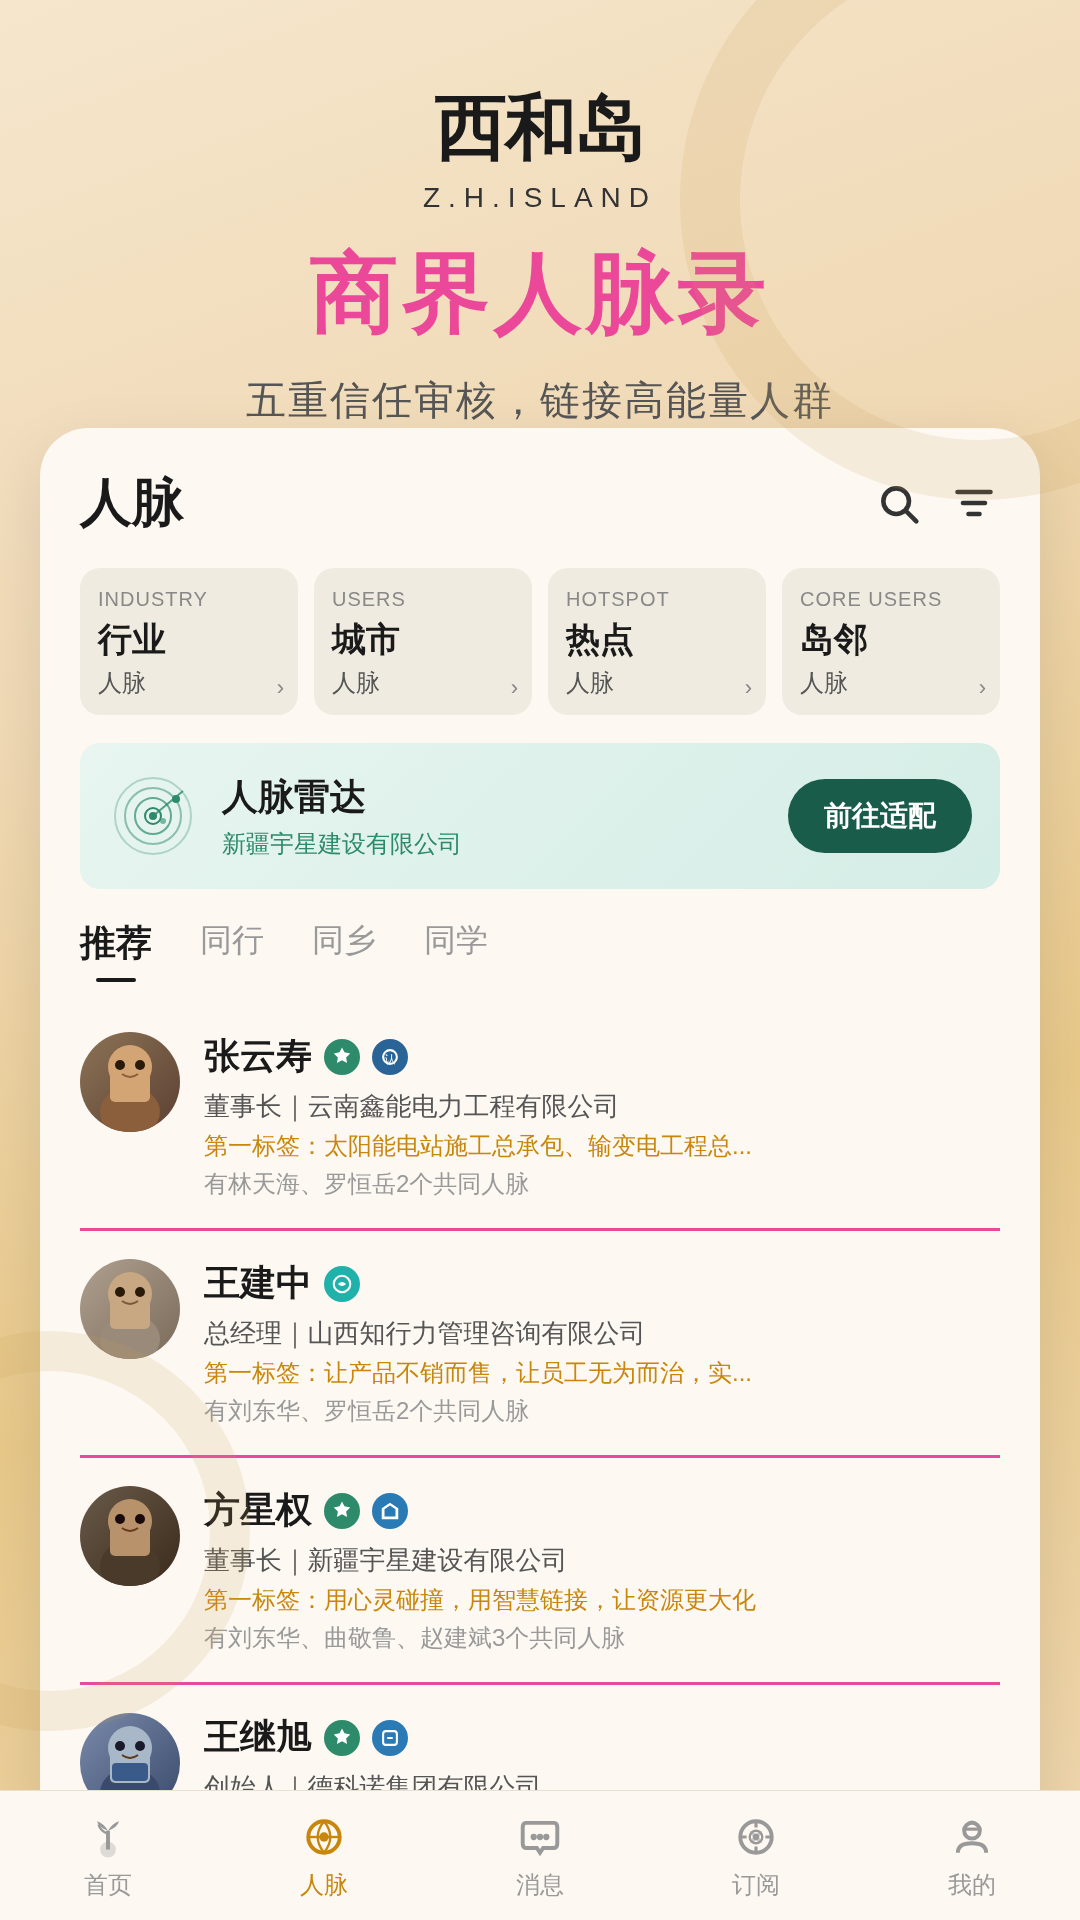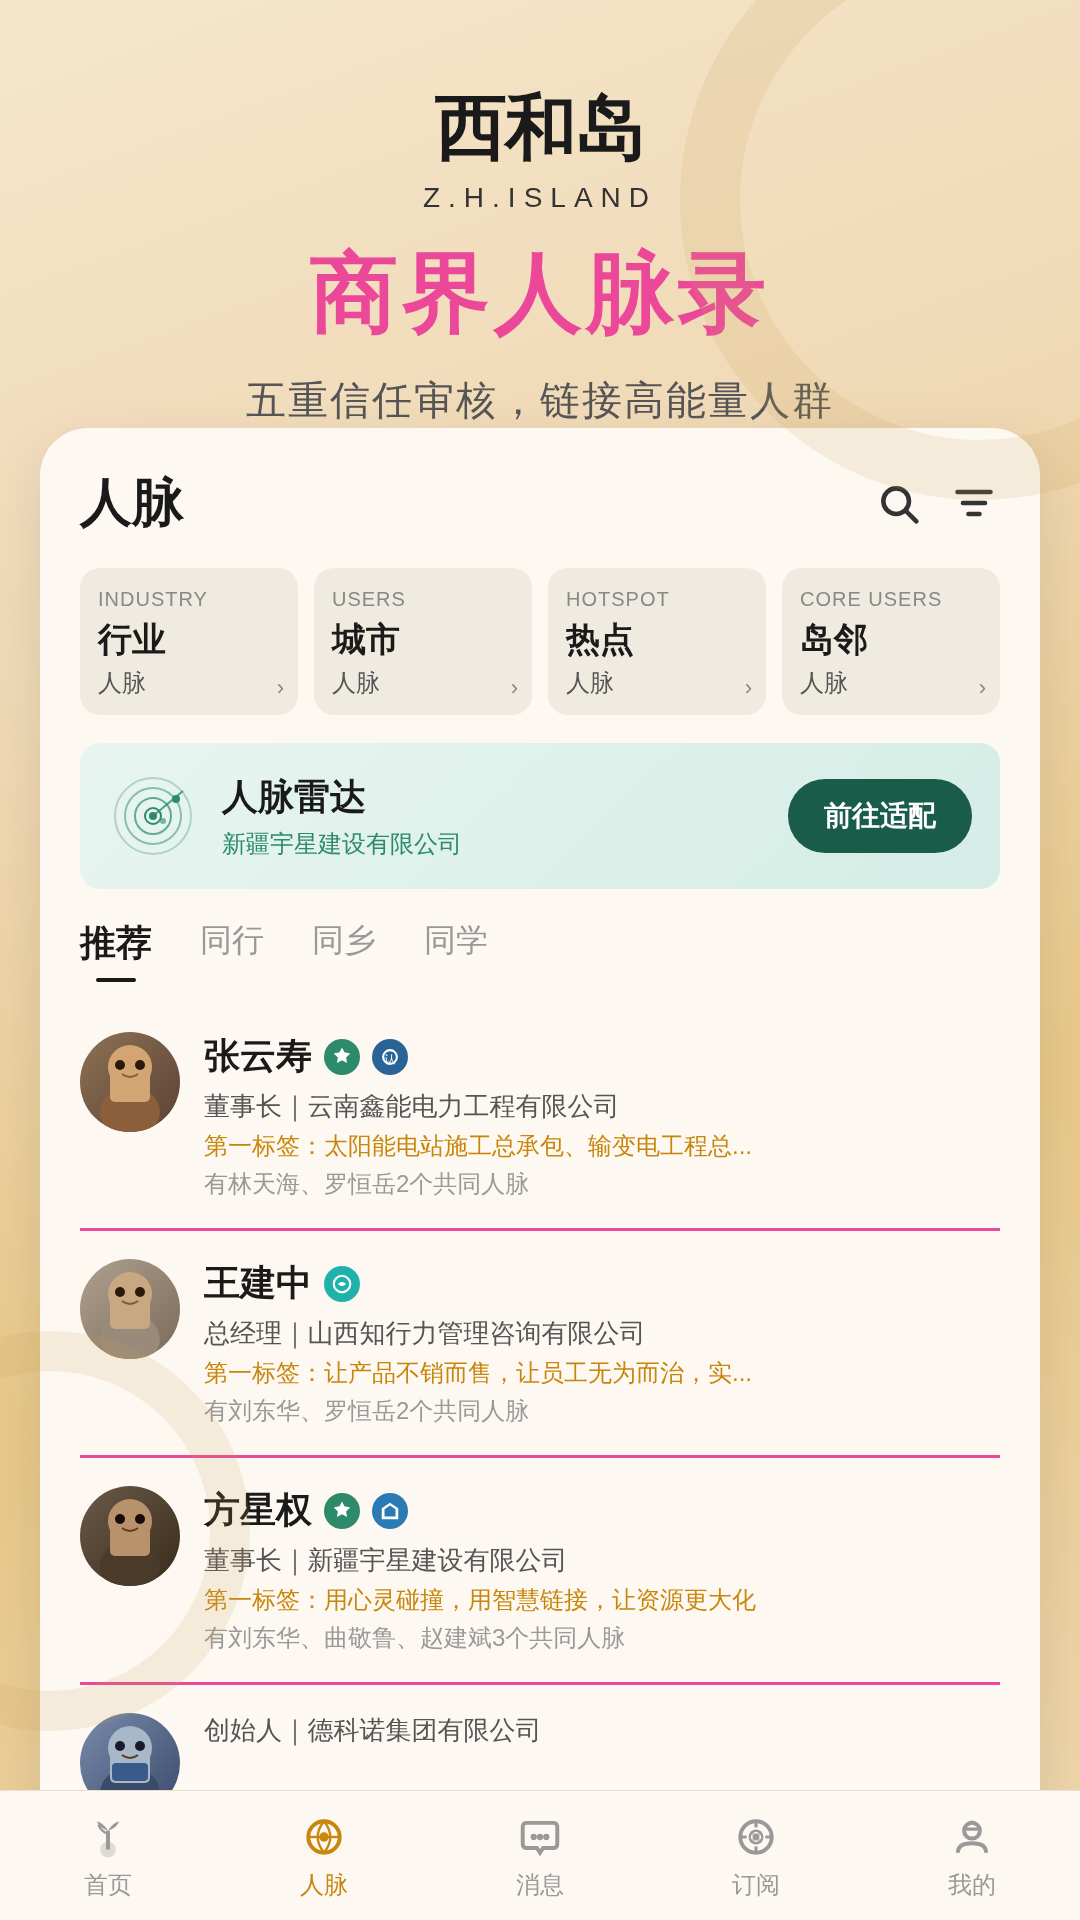--- a/index.html
+++ b/index.html
@@ -539,20 +539,34 @@
               <ellipse cx="50" cy="80" rx="30" ry="25" fill="#3a4a6a"></ellipse>
               <rect x="30" y="40" width="40" height="30" rx="5" fill="#a8b8c8"></rect>
               <rect x="32" y="50" width="36" height="18" rx="4" fill="#3a5a8a"></rect>
               <circle cx="40" cy="33" r="5" fill="#1a1a2a"></circle>
               <circle cx="60" cy="33" r="5" fill="#1a1a2a"></circle>
               <path d="M42 42 Q50 48 58 42" fill="none" stroke="#5a3a1a" stroke-width="2"></path>
             </svg>
           </div>
         </div>
         <div class="person-info">
+          <div class="person-name-row">
+            <span class="person-name">王继旭</span>
+            <span class="badge badge-green">
+              <svg viewBox="0 0 16 16" width="22" height="22" fill="white">
+                  <path d="M8 1l1.8 3.6L14 5.4l-3 2.9.7 4.1L8 10.4l-3.7 2 .7-4.1-3-2.9 4.2-.8z"></path>
+                </svg>
+            </span>
+            <span class="badge" style="background:#2a7ab5;">
+              <svg viewBox="0 0 16 16" width="22" height="22" fill="white">
+                  <rect x="3" y="3" width="10" height="10" rx="2" fill="none" stroke="white" stroke-width="1.5"></rect>
+                  <line x1="6" y1="8" x2="10" y2="8" stroke="white" stroke-width="1.5"></line>
+                </svg>
+            </span>
+          </div>
           <div class="person-title">创始人｜德科诺集团有限公司</div>
         </div>
       </div>
 
     </div>
   </div>
 </div>
 
 <div class="bottom-nav">
 

